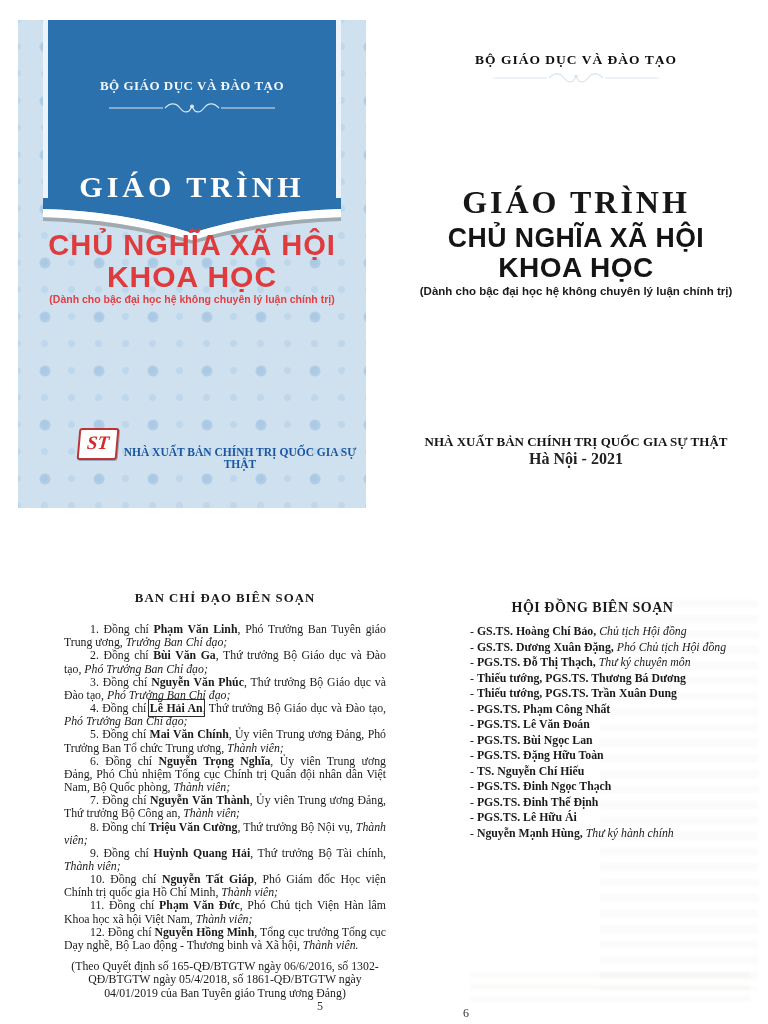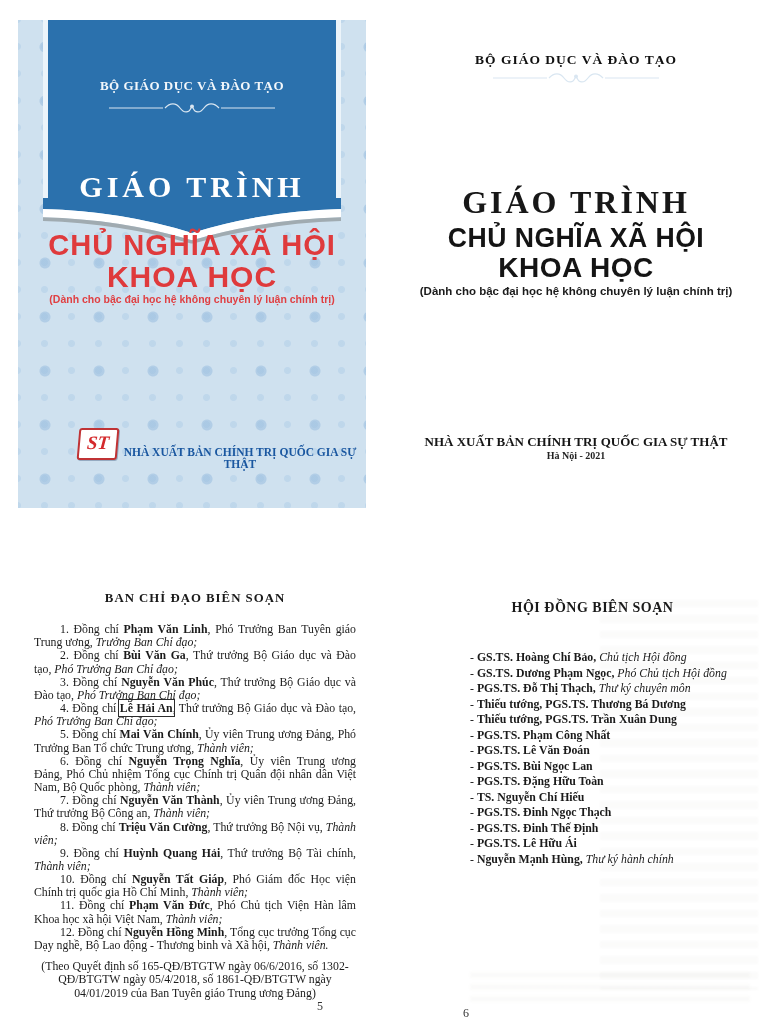--- a/index.html
+++ b/index.html
@@ -51,39 +51,39 @@
   
   .tpage{position:absolute;left:392px;top:0;width:368px;height:520px;color:#111;}
   .tp-ministry{top:52px;font-weight:700;font-size:13.5px;letter-spacing:1px;color:#111;}
   .tp-flour{top:70px;color:#222;}
   .tp-series{top:184px;font-weight:700;font-size:32px;letter-spacing:3px;color:#171717;}
   .tp-title1{top:222px;font-size:28px;letter-spacing:.5px;color:#141414;transform:scaleX(.95);}
   .tp-title2{top:252px;font-size:28px;letter-spacing:.5px;color:#141414;}
   .tp-subtitle{top:285px;font-size:11.5px;font-weight:700;color:#1b1b1b;
     font-family:"Liberation Sans","DejaVu Sans",sans-serif;}
   .tp-publisher{top:434px;font-weight:700;font-size:13px;color:#161616;}
-  .tp-place{top:450px;font-weight:700;font-size:10px;color:#222;}
+  .tp-place{top:450px;font-weight:700;font-size:16px;color:#222;}
 
   
-  .p5{position:absolute;left:34px;top:588px;width:322px;font-size:11.8px;line-height:13.15px;}
+  .p5{position:absolute;left:64px;top:588px;width:322px;font-size:11.8px;line-height:13.15px;}
   .p5-heading{text-align:center;font-weight:700;font-size:12.8px;letter-spacing:1px;margin:4px 0 0 0;}
   .p5-list{margin-top:18px;text-align:justify;}
   .p5-item{margin:0;text-indent:26px;}
   .p5-item b{font-weight:700;}
   .p5-item i{font-style:italic;}
   .boxed{outline:1.4px solid #2b2b2b;outline-offset:1px;}
   .p5-note{margin-top:8px;text-align:center;line-height:13.3px;padding:0 4px;}
   .pagenum{position:absolute;font-size:12px;color:#333;}
   .pn5{left:317px;top:999px;}
   .pn6{left:463px;top:1006px;}
 
   
   .p6{position:absolute;left:470px;top:600px;width:245px;font-size:11.8px;}
   .p6-heading{text-align:center;font-weight:700;font-size:14px;letter-spacing:.5px;margin:0;}
-  .p6-list{margin-top:34px;}
+  .p6-list{margin-top:8px;}
   .p6-item{line-height:15.5px;white-space:nowrap;font-weight:400;}
   .p6-item b{font-weight:700;}
   .p6-item i{font-style:italic;font-weight:400;}
 
   
   .ghost{
     position:absolute;left:600px;top:600px;width:158px;height:390px;opacity:.55;
     background:repeating-linear-gradient(to bottom, rgba(148,146,128,.07) 0 7px, rgba(0,0,0,0) 7px 15.5px);
     filter:blur(1px);
   }
@@ -166,21 +166,21 @@
     <div class="p5-note">(Theo Quyết định số 165-QĐ/BTGTW ngày 06/6/2016, số 1302-QĐ/BTGTW ngày 05/4/2018, số 1861-QĐ/BTGTW ngày 04/01/2019 của Ban Tuyên giáo Trung ương Đảng)</div>
   </section>
   <div class="pagenum pn5">5</div>
 
   <div class="ghost"></div>
   <div class="ghost2"></div>
   <section class="p6">
     <h2 class="p6-heading">HỘI ĐỒNG BIÊN SOẠN</h2>
     <div class="p6-list">
         <div class="p6-item">- <b>GS.TS. Hoàng Chí Bảo,</b> <i>Chủ tịch Hội đồng</i></div>
-        <div class="p6-item">- <b>GS.TS. Dương Phạm Ngọc,</b> <i>Phó Chủ tịch Hội đồng</i></div>
+        <div class="p6-item">- <b>GS.TS. Dương Xuân Đặng,</b> <i>Phó Chủ tịch Hội đồng</i></div>
         <div class="p6-item">- <b>PGS.TS. Đỗ Thị Thạch,</b> <i>Thư ký chuyên môn</i></div>
         <div class="p6-item">- <b>Thiếu tướng, PGS.TS. Thương Bá Dương</b></div>
         <div class="p6-item">- <b>Thiếu tướng, PGS.TS. Trần Xuân Dung</b></div>
         <div class="p6-item">- <b>PGS.TS. Phạm Công Nhất</b></div>
         <div class="p6-item">- <b>PGS.TS. Lê Văn Đoán</b></div>
         <div class="p6-item">- <b>PGS.TS. Bùi Ngọc Lan</b></div>
         <div class="p6-item">- <b>PGS.TS. Đặng Hữu Toàn</b></div>
         <div class="p6-item">- <b>TS. Nguyễn Chí Hiếu</b></div>
         <div class="p6-item">- <b>PGS.TS. Đinh Ngọc Thạch</b></div>
         <div class="p6-item">- <b>PGS.TS. Đinh Thế Định</b></div>

